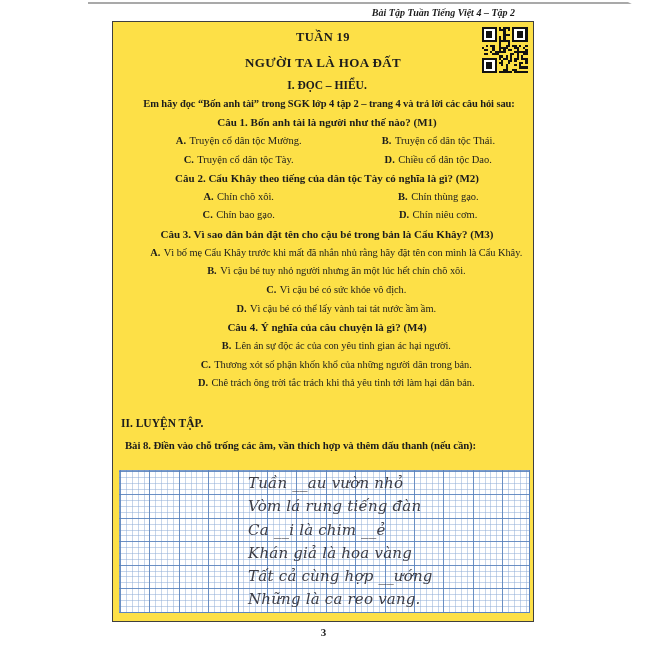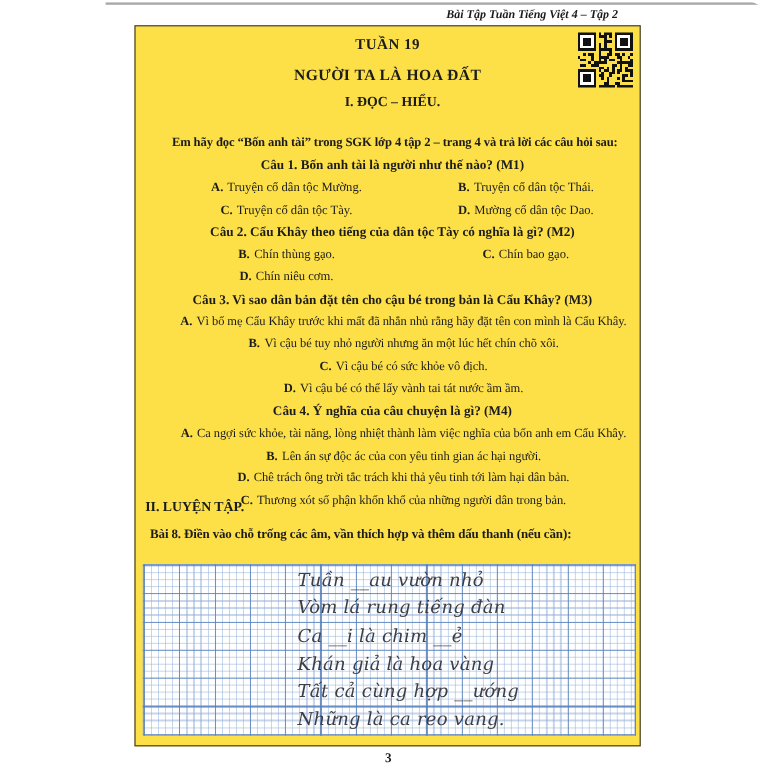--- a/index.html
+++ b/index.html
@@ -9,21 +9,21 @@
   .running-header{position:absolute;top:7px;left:0;width:515px;text-align:right;
           font-size:10px;font-weight:bold;font-style:italic;}
   .sheet-box{position:absolute;left:112px;top:21px;width:420px;height:599px;
           border:1.5px solid #3f3f3f;background:#fde047;}
   .qr{position:absolute;top:5px;right:5px;width:47px;height:46px;}
   .week-title{margin-top:8px;text-align:center;font-weight:bold;font-size:12.5px;letter-spacing:.4px;}
   .lesson-title{margin-top:10px;text-align:center;font-weight:bold;font-size:13px;letter-spacing:.4px;}
   .sec1{position:absolute;left:0;top:54px;width:100%;text-align:center;}
   .r{height:18.65px;line-height:18.65px;white-space:nowrap;font-size:10.5px;}
   .head{font-weight:bold;margin-left:8px;font-size:11.5px;}
-  .intro{font-weight:bold;margin-left:12px;font-size:10.5px;letter-spacing:-.1px;margin-top:16px;}
+  .intro{font-weight:bold;margin-left:12px;font-size:10.5px;letter-spacing:-.1px;}
   .q{font-weight:bold;margin-left:8px;font-size:11px;}
   .optgrid{display:grid;grid-template-columns:206px 1fr;margin-left:21px;}
   .optgrid .opt{height:18.65px;line-height:18.65px;white-space:nowrap;font-size:10.5px;}
   .opt1{margin-left:23px;font-size:10.4px;letter-spacing:-.05px;}
   .k{font-weight:bold;display:inline-block;min-width:17px;}
   .sec2-head{position:absolute;left:8px;top:395px;font-weight:bold;font-size:11.5px;white-space:nowrap;}
   .sec2-ex{position:absolute;left:12px;top:417px;font-weight:bold;font-size:10.8px;white-space:nowrap;letter-spacing:-.1px;}
   .sec2-a{position:absolute;left:21px;top:436px;font-weight:bold;font-size:10.8px;white-space:nowrap;margin-top:40px;}
   .ruled-grid{position:absolute;left:6px;top:448px;width:409px;height:141px;background-color:#ffffff;
       border:1px solid rgba(90,130,190,.8);
@@ -190,41 +190,41 @@
 
     <div class="sec1">
       <div class="r head">I. ĐỌC – HIỂU.</div>
       <div class="r intro">Em hãy đọc “Bốn anh tài” trong SGK lớp 4 tập 2 – trang 4 và trả lời các câu hỏi sau:</div>
 
       <div class="r q">Câu 1. Bốn anh tài là người như thế nào? (M1)</div>
       <div class="optgrid">
         <div class="opt"><span class="k">A.</span><span>Truyện cổ dân tộc Mường.</span></div>
         <div class="opt"><span class="k">B.</span><span>Truyện cổ dân tộc Thái.</span></div>
         <div class="opt"><span class="k">C.</span><span>Truyện cổ dân tộc Tày.</span></div>
-        <div class="opt"><span class="k">D.</span><span>Mường cổ dân tộc Dao.</span></div>
+        <div class="opt"><span class="k">D.</span><span>Chiều cổ dân tộc Dao.</span></div>
       </div>
 
       <div class="r q">Câu 2. Cẩu Khây theo tiếng của dân tộc Tày có nghĩa là gì? (M2)</div>
       <div class="optgrid">
+        <div class="opt"><span class="k">A.</span><span>Chín chõ xôi.</span></div>
         <div class="opt"><span class="k">B.</span><span>Chín thùng gạo.</span></div>
         <div class="opt"><span class="k">C.</span><span>Chín bao gạo.</span></div>
         <div class="opt"><span class="k">D.</span><span>Chín niêu cơm.</span></div>
       </div>
 
       <div class="r q">Câu 3. Vì sao dân bản đặt tên cho cậu bé trong bản là Cẩu Khây? (M3)</div>
       <div class="r opt1"><span class="k">A.</span><span>Vì bố mẹ Cẩu Khây trước khi mất đã nhắn nhủ rằng hãy đặt tên con mình là Cẩu Khây.</span></div>
       <div class="r opt1"><span class="k">B.</span><span>Vì cậu bé tuy nhỏ người nhưng ăn một lúc hết chín chõ xôi.</span></div>
       <div class="r opt1"><span class="k">C.</span><span>Vì cậu bé có sức khỏe vô địch.</span></div>
       <div class="r opt1"><span class="k">D.</span><span>Vì cậu bé có thể lấy vành tai tát nước ầm ầm.</span></div>
 
       <div class="r q">Câu 4. Ý nghĩa của câu chuyện là gì? (M4)</div>
-      <div class="r opt1"><span class="k">A.</span><span>Ca ngợi sức khỏe, tài năng, lòng nhiệt thành làm việc nghĩa của bốn anh em Cẩu Khây.</span></div>
       <div class="r opt1"><span class="k">B.</span><span>Lên án sự độc ác của con yêu tinh gian ác hại người.</span></div>
+      <div class="r opt1"><span class="k">C.</span><span>Thương xót số phận khốn khổ của những người dân trong bản.</span></div>
       <div class="r opt1"><span class="k">D.</span><span>Chê trách ông trời tắc trách khi thả yêu tinh tới làm hại dân bản.</span></div>
-      <div class="r opt1"><span class="k">C.</span><span>Thương xót số phận khốn khổ của những người dân trong bản.</span></div>
     </div>
 
     <div class="sec2-head">II. LUYỆN TẬP.</div>
     <div class="sec2-ex">Bài 8. Điền vào chỗ trống các âm, vần thích hợp và thêm dấu thanh (nếu cần):</div>
     <div class="sec2-a">a) Điền “s” hoặc “x” :</div>
 
     <div class="ruled-grid">
       <div class="poem-line" style="top:1px">Tuần __au vườn nhỏ</div>
       <div class="poem-line" style="top:24px">Vòm lá rung tiếng đàn</div>
       <div class="poem-line" style="top:48px">Ca __i là chim __ẻ</div>

